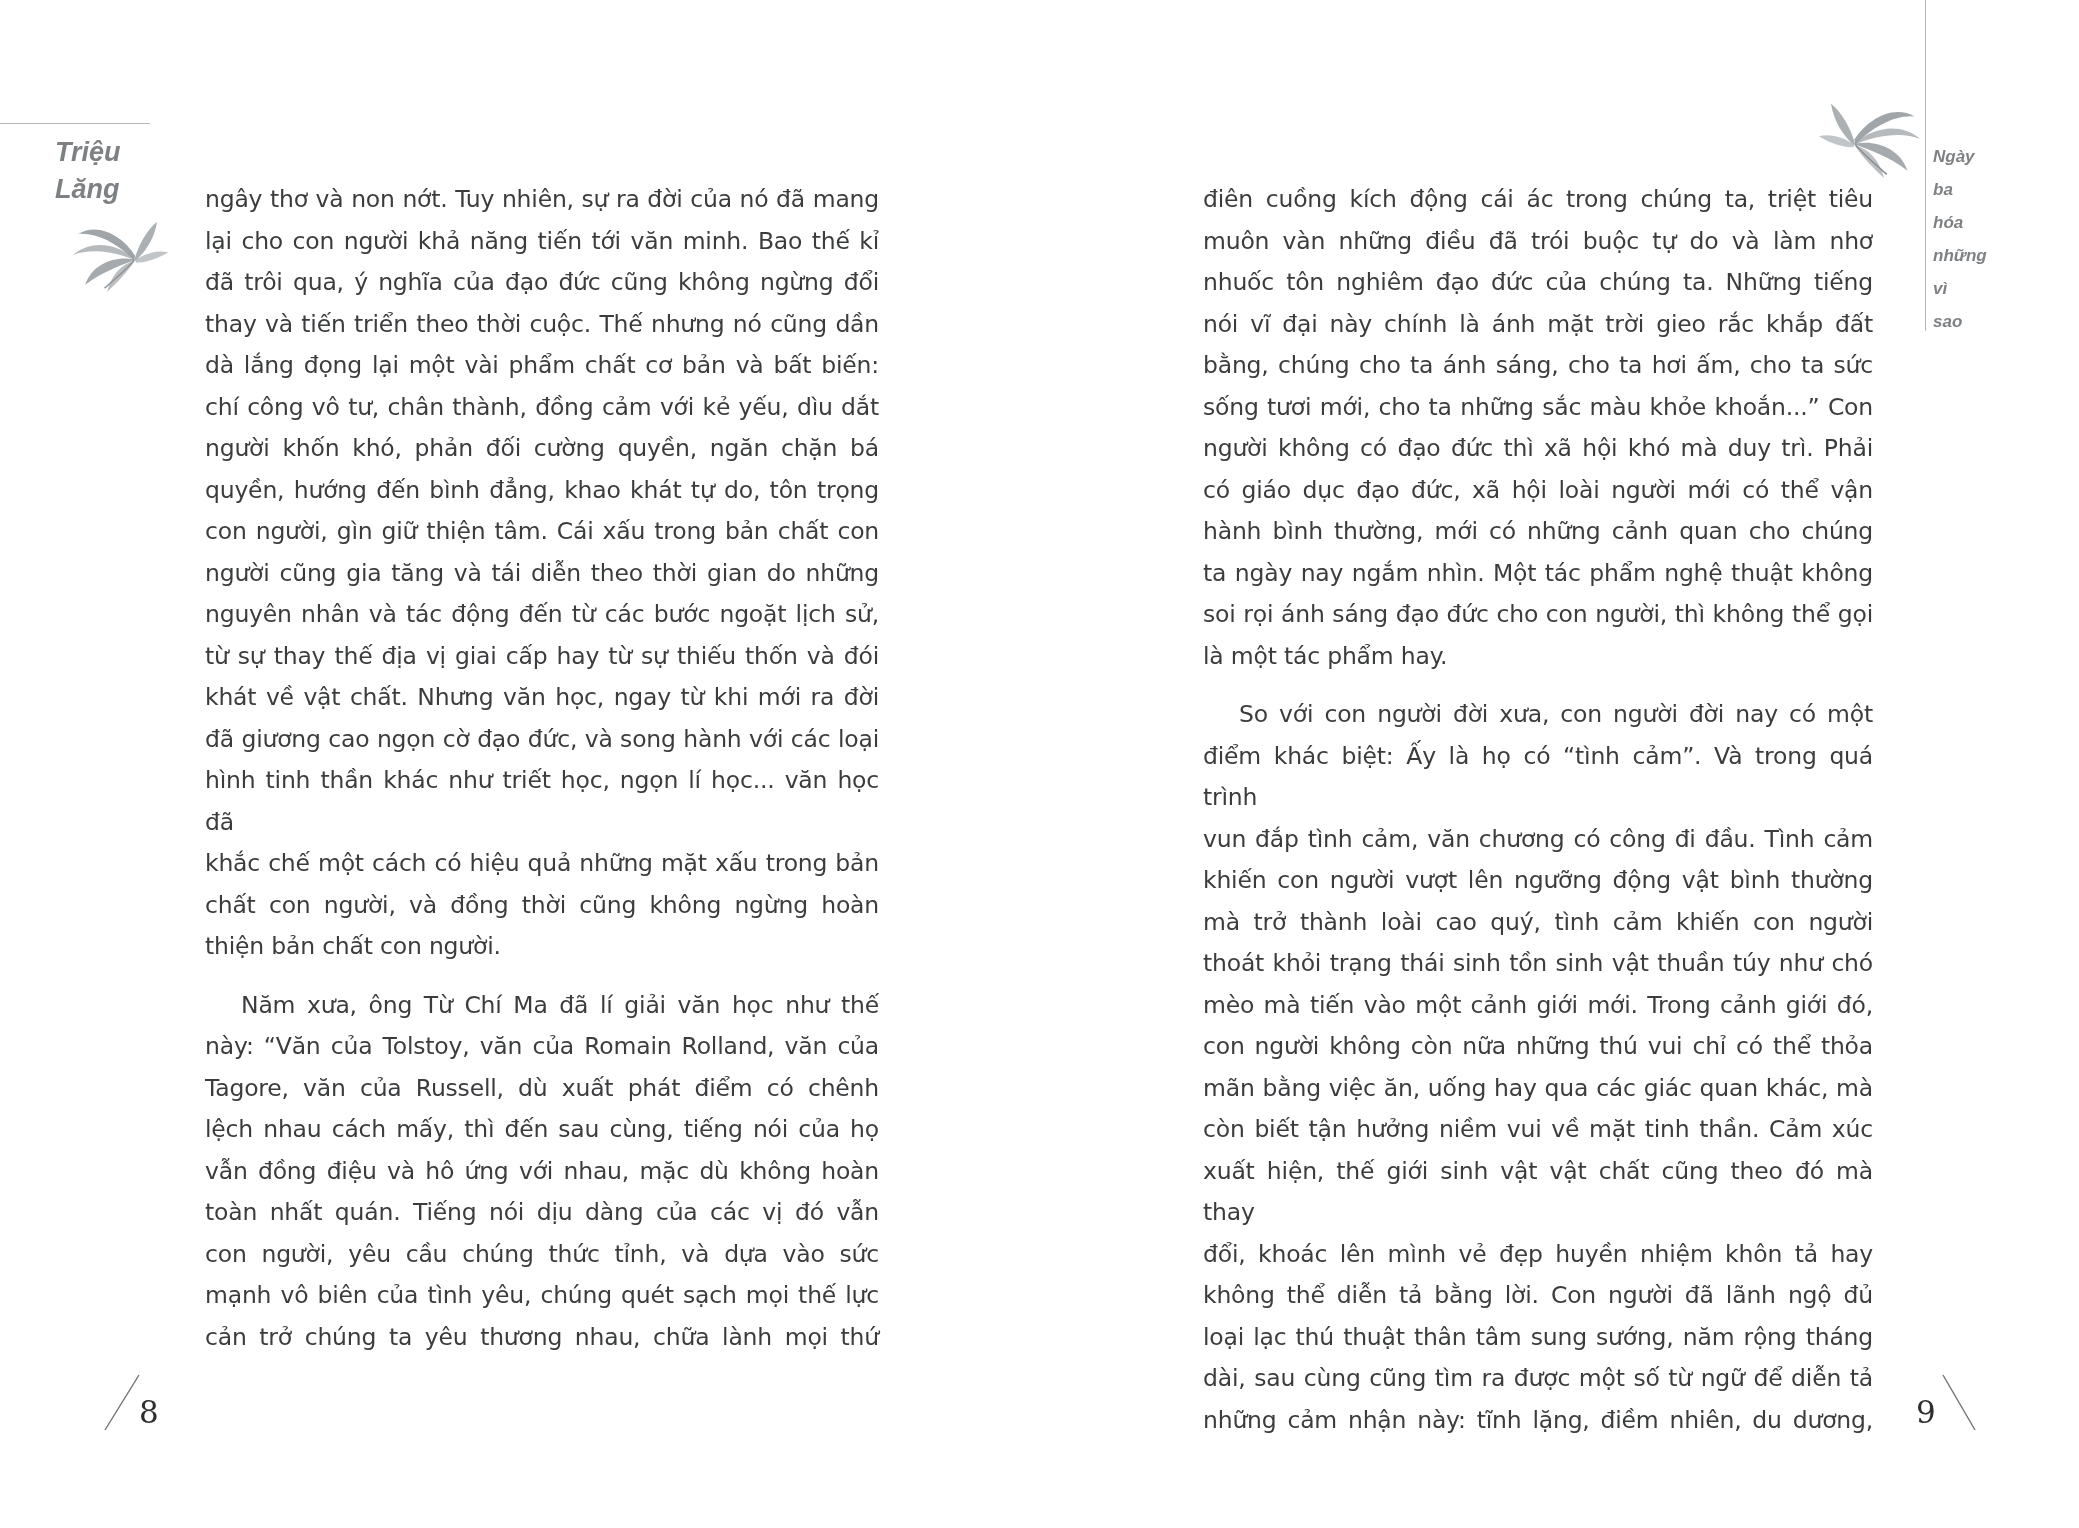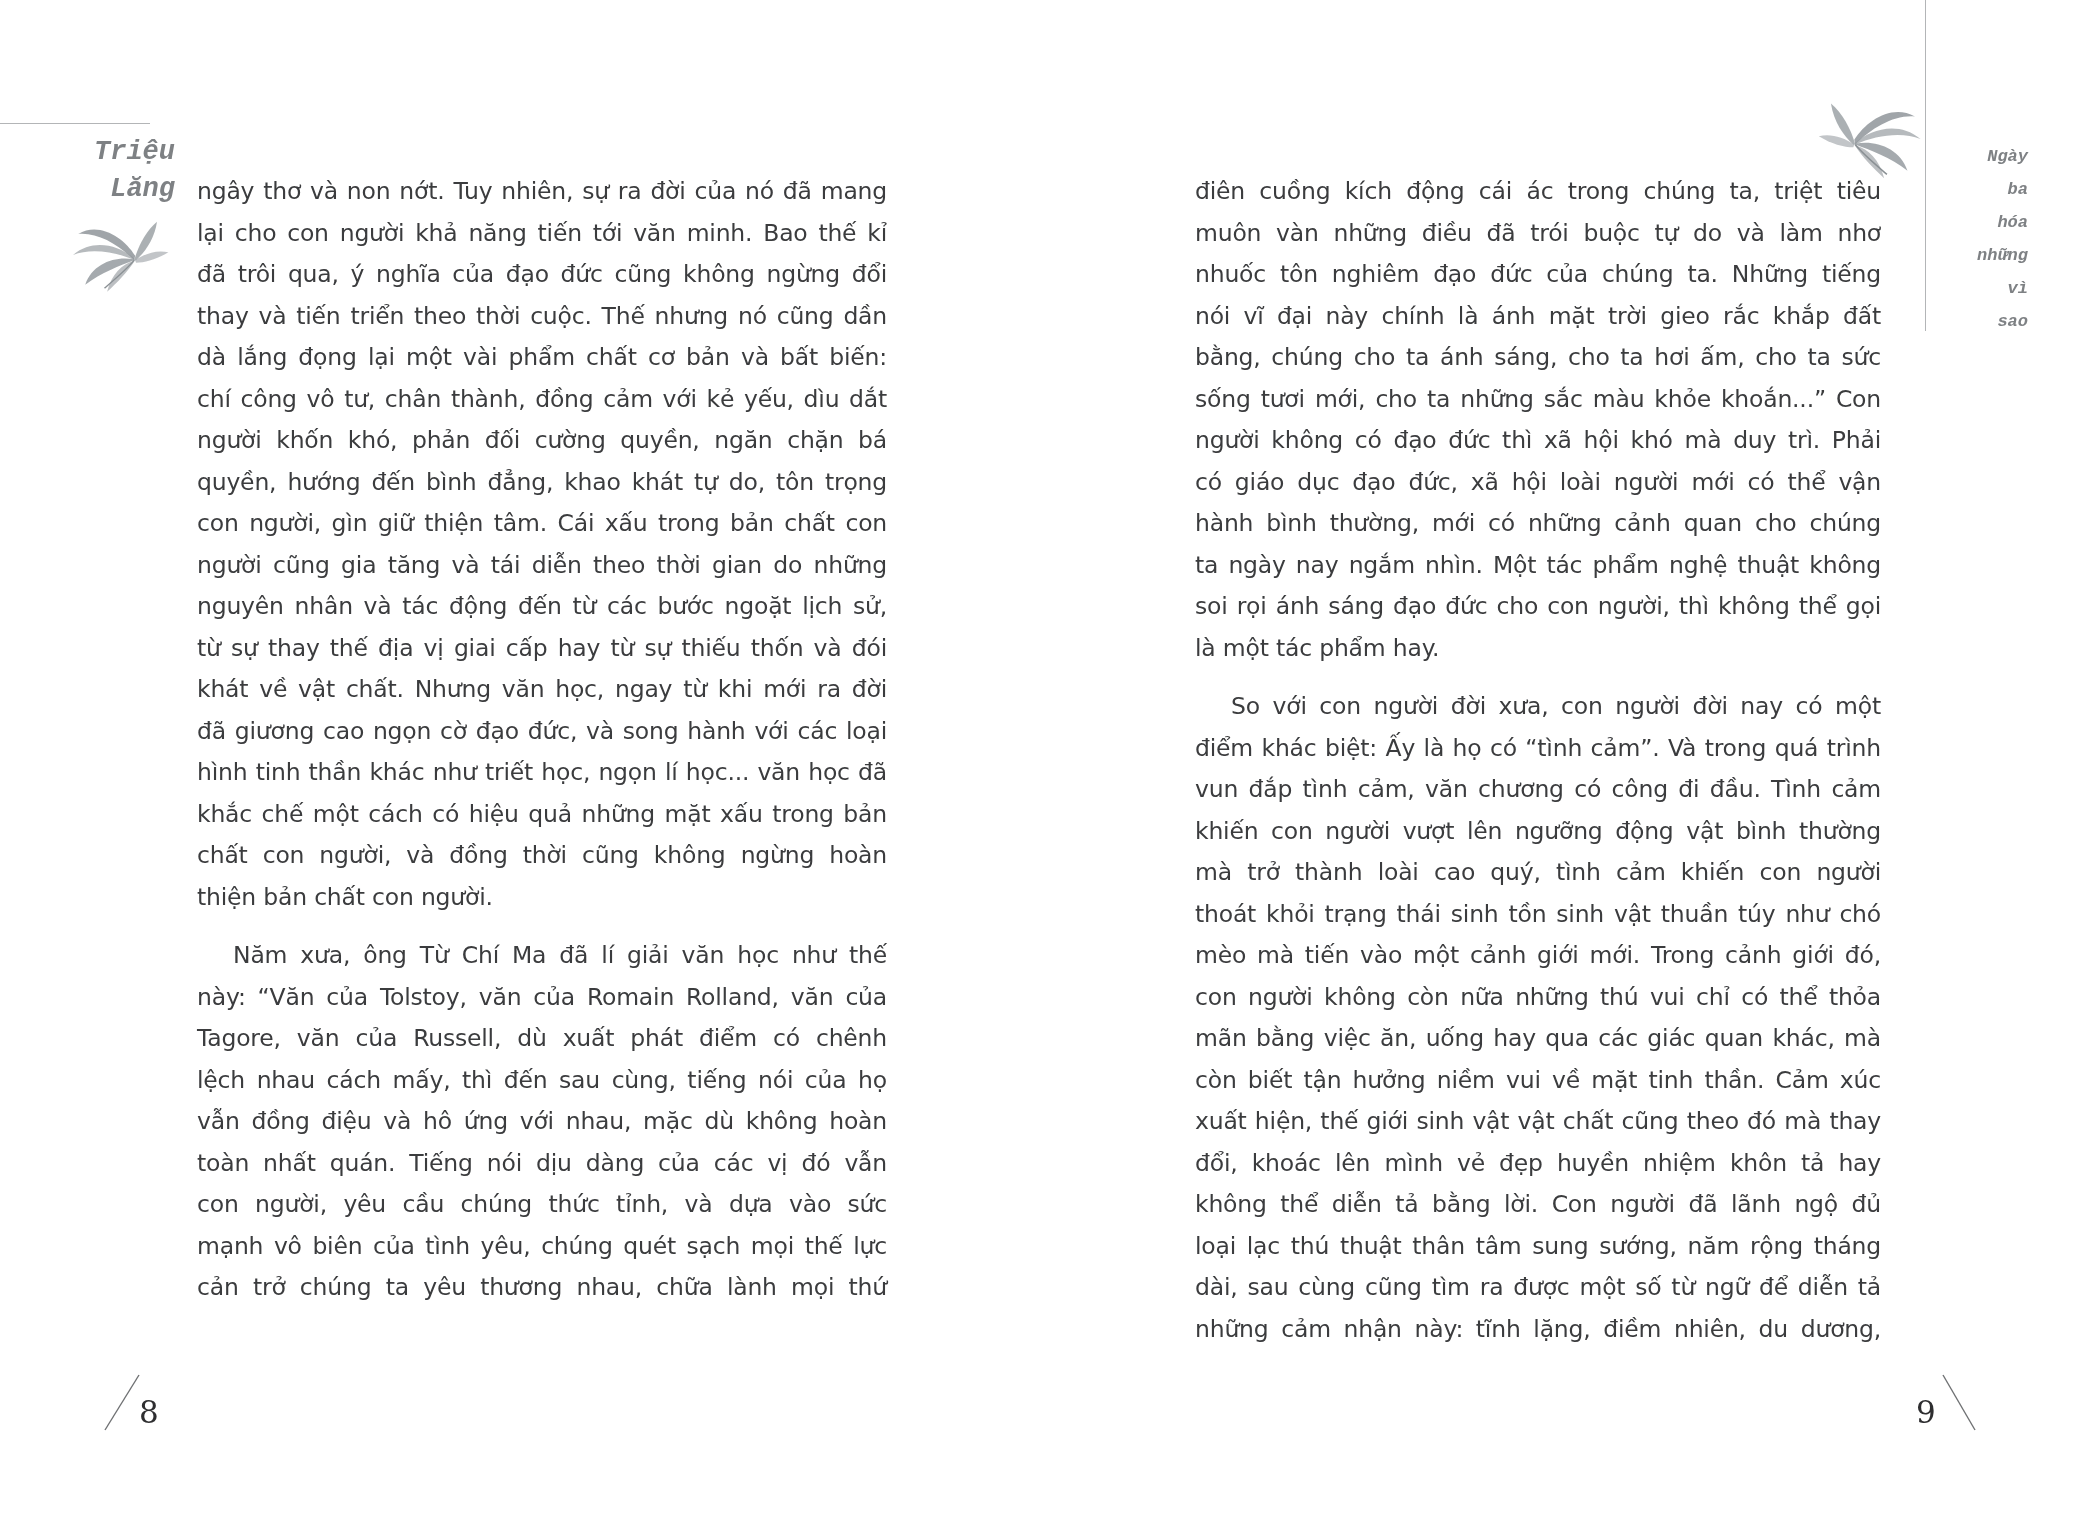--- a/index.html
+++ b/index.html
@@ -15,45 +15,45 @@
   .text-col{
     position:absolute;
     top:171px;
     font-size:23.5px;
     line-height:41.5px;
     letter-spacing:-0.2px;
     color:#3b3c3e;
   }
   #col-left{left:197px;width:690px;}
   #col-right{left:1195px;width:686px;}
-  .para{margin:0;}
+  .para{margin:8px;}
   .para + .para{margin-top:17px;}
   .line{
     display:block;
     text-align:justify;
     text-align-last:justify;
     text-justify:inter-word;
   }
   .line.short{text-align-last:left;}
   .line.first-indent{padding-left:36px;}
   
   .rule-h{
     position:absolute;left:0;top:123px;width:150px;height:1px;
     background:#b3b5b7;
   }
   .rule-v{
     position:absolute;left:1925px;top:0;width:1px;height:331px;
     background:#b3b5b7;
   }
   .margin-label{
     position:absolute;
-    font-family:Liberation Mono, monospace;
+    font-family:Liberation Sans, sans-serif;
     font-style:italic;font-weight:bold;
     color:#7e8184;
-    text-align:right;
+    text-align:left;
   }
   #author-label{left:55px;top:134px;width:120px;font-size:27px;line-height:37px;}
   #chapter-label{left:1933px;top:140px;width:95px;font-size:17px;line-height:33px;}
   .bamboo{position:absolute;}
   #bamboo-left{left:66px;top:214px;width:105px;height:80px;}
   #bamboo-right{left:1816px;top:96px;width:112px;height:84px;transform:scaleX(-1);}
   
   .page-num{
     position:absolute;top:1394px;
     font-family:"DejaVu Serif","Liberation Serif",serif;

